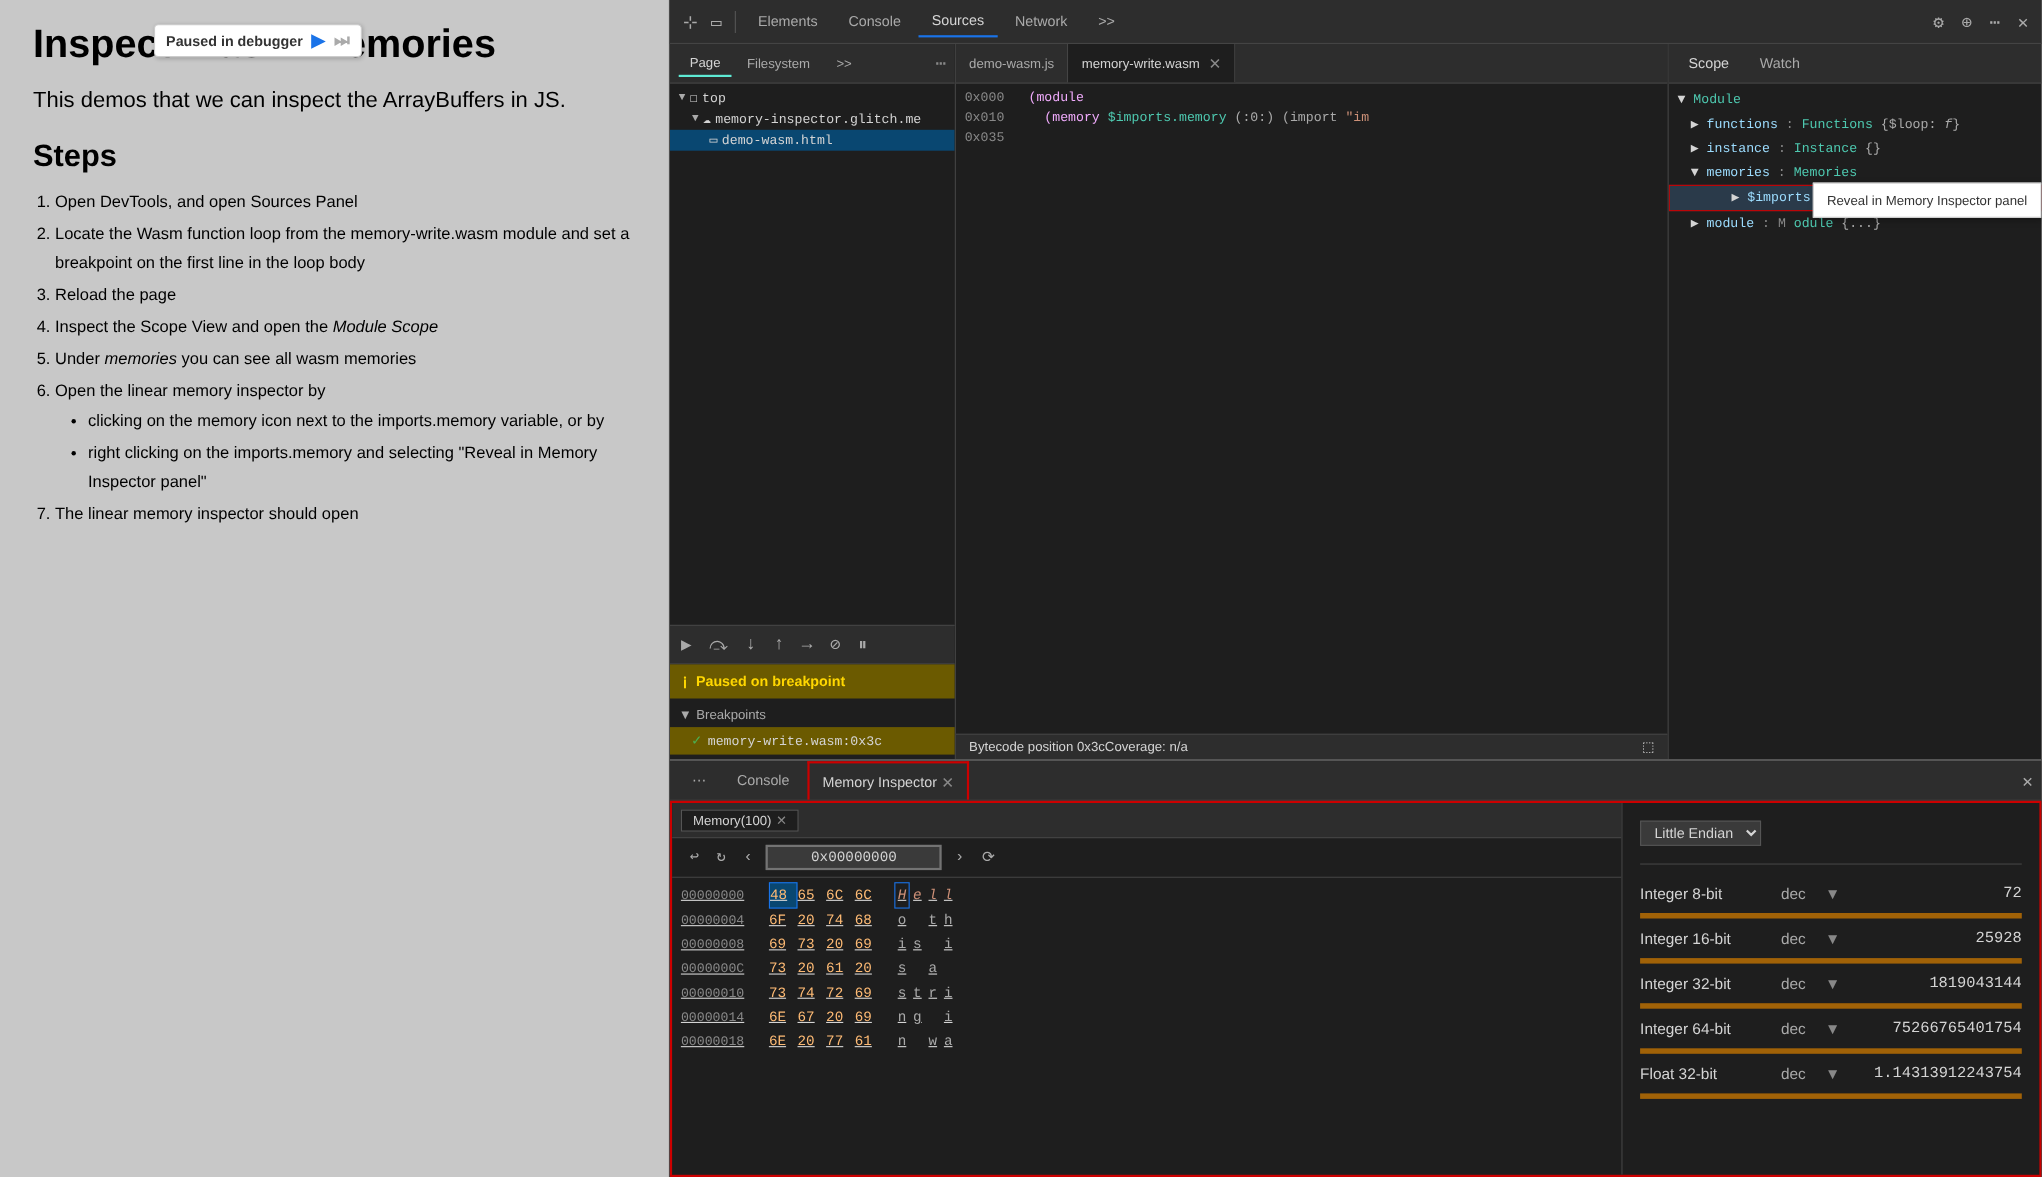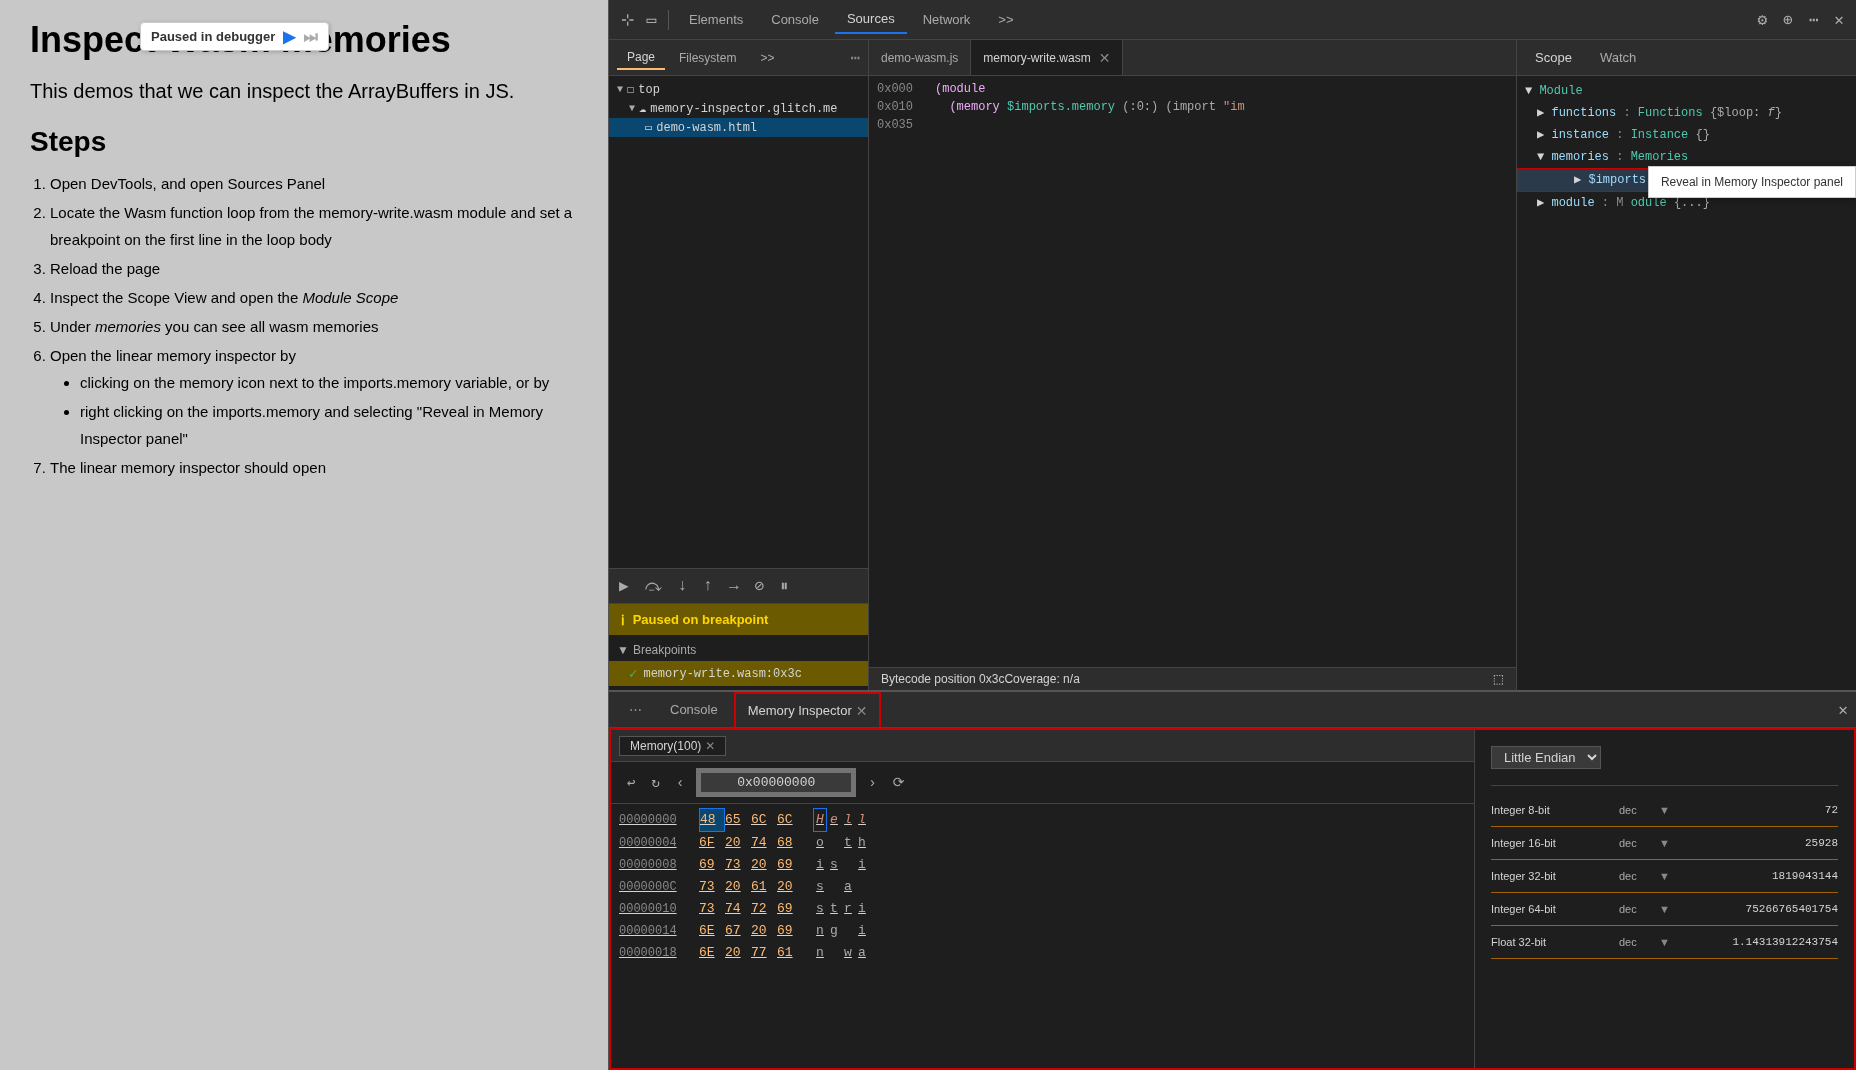--- a/index.html
+++ b/index.html
@@ -125,21 +125,21 @@
     }
     .file-tree-tab {
       padding: 4px 10px;
       color: #aaa;
       cursor: pointer;
       font-family: Arial, sans-serif;
       font-size: 12px;
     }
     .file-tree-tab.active {
       color: #d4d4d4;
-      border-bottom: 2px solid #fdba74;
+      border-bottom: 2px solid #5eead4;
     }
 
     
     .file-tree {
       flex: 1;
       overflow-y: auto;
       padding: 4px 0;
     }
     .file-tree-item {
       padding: 2px 8px;
@@ -438,21 +438,21 @@
       border-bottom: 1px solid #444;
     }
     .mem-nav-btn {
       color: #aaa;
       cursor: pointer;
       font-size: 14px;
       padding: 2px 4px;
     }
     .mem-addr-input {
       background: #3a3a3a;
-      border: 5px solid #737373;
+      border: 2px solid #737373;
       color: #d4d4d4;
       padding: 2px 8px;
       font-family: 'Consolas', 'Courier New', monospace;
       font-size: 13px;
       width: 160px;
       text-align: center;
     }
 
     
     .hex-grid {
@@ -514,23 +514,23 @@
       border: 1px solid #555;
       color: #d4d4d4;
       padding: 2px 8px;
       font-family: Arial, sans-serif;
       font-size: 13px;
       cursor: pointer;
     }
     .value-row {
       display: flex;
       padding: 10px 0;
-      border-bottom: 1px solid #a16207;
-      font-family: Arial, sans-serif;
-      font-size: 11px;
+      border-bottom: 5px solid #a16207;
+      font-family: Arial, sans-serif;
+      font-size: 14px;
     }
     .value-label { color: #d4d4d4; min-width: 120px; }
     .value-type {
       color: #aaa;
       min-width: 40px;
       margin-left: 8px;
     }
     .value-num {
       color: #d4d4d4;
       margin-left: auto;

